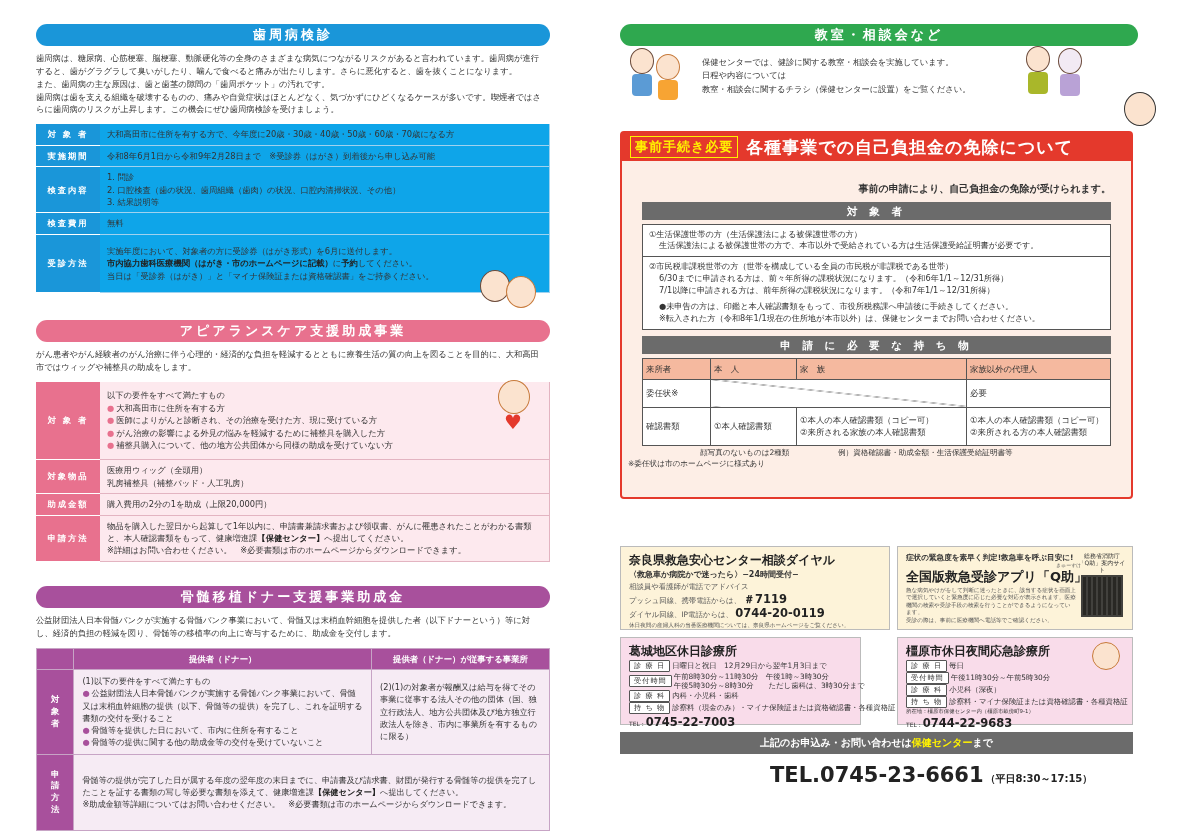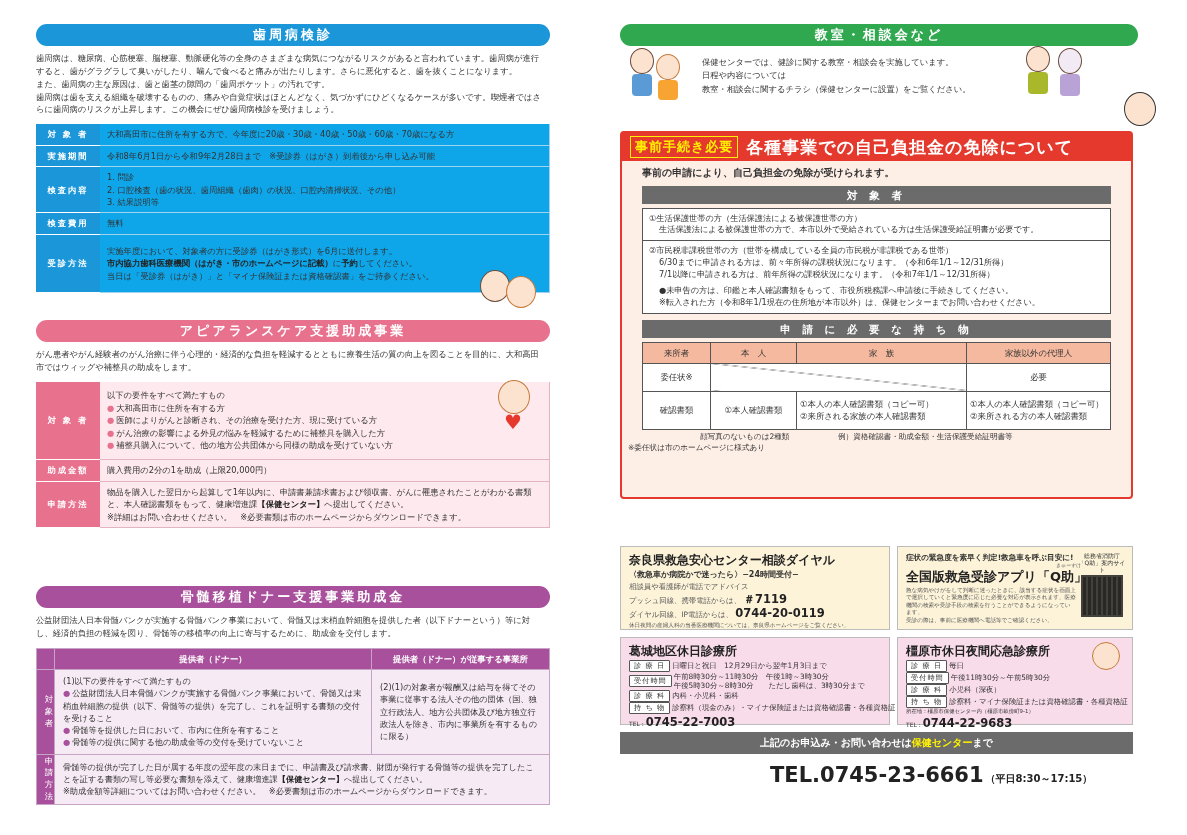--- a/index.html
+++ b/index.html
@@ -11,33 +11,33 @@
 .intro{margin:6px 4px 8px 0;font-size:8.3px;line-height:1.55}
 table{border-collapse:collapse;width:100%}
 .tbl td{padding:4px 7px;vertical-align:middle;font-size:8.3px;line-height:1.5}
 .tbl td.th{color:#fff;font-weight:bold;text-align:center;width:64px;letter-spacing:2px}
 .blue td.th{background:#1a96d9;border-bottom:1px solid #fff}
 .blue td.v{background:#0ea5e9;border-bottom:1px solid #9fd2ef;border-right:1px solid #9fd2ef}
 .pink td.th{background:#e8718e;border-bottom:1px solid #fff}
 .pink td.v{background:#fde9ee;border-bottom:1px solid #e3b4c1;border-right:1px solid #e3b4c1}
 .purple td{border:1px solid #c7a4c5}
 .purple .ph{background:#a8509c;color:#fff;font-weight:bold;text-align:center;padding:4px}
-.purple .pside{background:#a8509c;color:#fff;font-weight:normal;width:14px;text-align:right;line-height:1.4;padding:1px}
+.purple .pside{background:#a8509c;color:#fff;font-weight:bold;width:14px;text-align:right;line-height:1.4;padding:14px}
 .purple .pv{background:#f6ebf4;padding:5px 8px;font-size:8.2px;line-height:1.5}
 .bullet-pink::before{content:"●";color:#e8718e;margin-right:2px}
 .bullet-purple::before{content:"●";color:#a8509c;margin-right:2px}
 b.k{font-weight:bold;color:#222}
 .face{position:absolute;border-radius:50%;border:1.5px solid #6b4a3a}
 .redbox{position:absolute;left:620px;top:131px;width:513px;height:368px;border:2px solid #e4392c;border-radius:4px;background:#fdeee6}
 .redhead{background:#e4392c;height:28px;display:flex;align-items:center;padding:0 8px;gap:8px}
 .tag{background:#e4392c;color:#fff200;border:1.5px solid #fff200;font-weight:bold;font-size:13px;padding:0 4px;line-height:20px;letter-spacing:1px}
 .redtitle{color:#fff;font-weight:bold;font-size:17px;letter-spacing:1px}
 .graybar{background:#6b6b6b;color:#fff;font-weight:bold;text-align:center;font-size:10.5px;letter-spacing:4px;height:18px;line-height:18px}
 .wbox{background:#fff;border:1.5px solid #555}
-.items td{border:1px solid #555;text-align:center;font-size:8.4px;padding:4px 3px;background:#fff}
+.items td{border:1px solid #555;text-align:left;font-size:8.4px;padding:4px 3px;background:#fff}
 .items tr.hd td{background:#f5b99f}
 .card{position:absolute;border:1px solid #bbb;padding:5px 8px}
 .ccream{background:#fdf3d9}
 .cpink{background:#f9dcea}
 .ctitle{font-weight:bold;font-size:12px;color:#222}
 .lab{display:inline-block;border:1px solid #555;border-radius:1px;padding:0 4px;font-size:7.2px;line-height:10px;margin-right:2px;letter-spacing:1px;background:#fff}
 .row{font-size:7.4px;line-height:12px;white-space:nowrap}
 .tel{font-weight:bold;font-size:11.5px;color:#222}
 </style>
 </head>
@@ -99,20 +99,27 @@
             <td class="th" style="height:78px">対 象 者</td>
             <td class="v">
               <div>以下の要件をすべて満たすもの</div>
               <div class="bullet-pink">大和高田市に住所を有する方</div>
               <div class="bullet-pink">医師によりがんと診断され、その治療を受けた方、現に受けている方</div>
               <div class="bullet-pink">がん治療の影響による外見の悩みを軽減するために補整具を購入した方</div>
               <div class="bullet-pink">補整具購入について、他の地方公共団体から同様の助成を受けていない方</div>
             </td>
           </tr>
       <tr>
+            <td class="th">対象物品</td>
+            <td class="v">
+              <div>医療用ウィッグ（全頭用）</div>
+              <div>乳房補整具（補整パッド・人工乳房）</div>
+            </td>
+          </tr>
+      <tr>
             <td class="th">助成金額</td>
             <td class="v">購入費用の2分の1を助成（上限20,000円）</td>
           </tr>
       <tr>
             <td class="th">申請方法</td>
             <td class="v"><span>物品を購入した翌日から起算して1年以内に、申請書兼請求書および領収書、がんに罹患されたことがわかる書類と、本人確認書類をもって、健康増進課</span><b class="k">【保健センター】</b><span>へ提出してください。</span><div>※詳細はお問い合わせください。　※必要書類は市のホームページからダウンロードできます。</div></td>
           </tr>
     </tbody>
       </table>
     <div style="position:absolute;right:14px;top:56px;width:42px;height:58px">
@@ -176,21 +183,21 @@
 <div style="position:absolute;left:1120px;top:92px;width:46px;height:46px">
   <div class="face" style="left:4px;top:0;width:32px;height:34px;background:#fbe3cf;border-color:#333"></div>
 </div>
 
 <div class="redbox">
   <div class="redhead">
     <span class="tag">事前手続き必要</span>
     <span class="redtitle">各種事業での自己負担金の免除について</span>
   </div>
   <div style="padding:4px 20px 0">
-    <div style="text-align:left;font-weight:bold;font-size:10px;margin:1px 0 5px">事前の申請により、自己負担金の免除が受けられます。</div>
+    <div style="text-align:right;font-weight:bold;font-size:10px;margin:17px 0 5px">事前の申請により、自己負担金の免除が受けられます。</div>
     <div class="graybar">対 象 者</div>
     <div class="wbox" style="margin-top:4px">
       <div style="padding:4px 6px;border-bottom:1px solid #555;font-size:8.2px">
         <div>①生活保護世帯の方（生活保護法による被保護世帯の方）</div>
         <div style="padding-left:10px">生活保護法による被保護世帯の方で、本市以外で受給されている方は生活保護受給証明書が必要です。</div>
       </div>
       <div style="padding:4px 6px;font-size:8.2px">
         <div>②市民税非課税世帯の方（世帯を構成している全員の市民税が非課税である世帯）</div>
         <div style="padding-left:10px">6/30までに申請される方は、前々年所得の課税状況になります。（令和6年1/1～12/31所得）</div>
         <div style="padding-left:10px">7/1以降に申請される方は、前年所得の課税状況になります。（令和7年1/1～12/31所得）</div>
@@ -251,21 +258,21 @@
   <div style="font-size:5px;margin-left:150px;line-height:5px;color:#555">きゅーすけ</div>
   <div class="ctitle" style="font-size:13px">全国版救急受診アプリ「Q助」</div>
   <div style="font-size:5.6px;line-height:1.35;color:#555;width:170px"><span>急な病気やけがをして判断に迷ったときに、該当する症状を画面上で選択していくと緊急度に応じた必要な対応が表示されます。医療機関の検索や受診手段の検索を行うことができるようになっています。</span><br><span>受診の際は、事前に医療機関へ電話等でご確認ください。</span></div>
   <div style="position:absolute;right:6px;top:5px;width:48px;text-align:center;font-size:6px;line-height:1.2">
     <div>総務省消防庁</div>
     <div>「Q助」案内サイト</div>
     <div style="margin:3px auto 0;width:38px;height:38px;background:repeating-linear-gradient(90deg,#222 0 3px,#fff 3px 5px),#222;background-blend-mode:multiply;outline:2px solid #222;opacity:.85"></div>
   </div>
 </div>
 
-<div class="card cpink" style="left:620px;top:637px;width:270px;height:88px">
+<div class="card cpink" style="left:620px;top:637px;width:241px;height:88px">
   <div class="ctitle">葛城地区休日診療所</div>
   <div class="row"><span class="lab">診 療 日</span><span>日曜日と祝日　12月29日から翌年1月3日まで</span></div>
   <div class="row" style="display:flex;align-items:center">
       <span class="lab">受付時間</span>
       <span style="line-height:9px"><span>午前8時30分～11時30分　午後1時～3時30分</span><br><span>午後5時30分～8時30分　　ただし歯科は、3時30分まで</span></span>
     </div>
   <div class="row"><span class="lab">診 療 科</span><span>内科・小児科・歯科</span></div>
   <div class="row"><span class="lab">持 ち 物</span><span>診察料（現金のみ）・マイナ保険証または資格確認書・各種資格証</span></div>
   <div><span style="font-size:6px">TEL：</span><span class="tel">0745-22-7003</span></div>
 </div>

